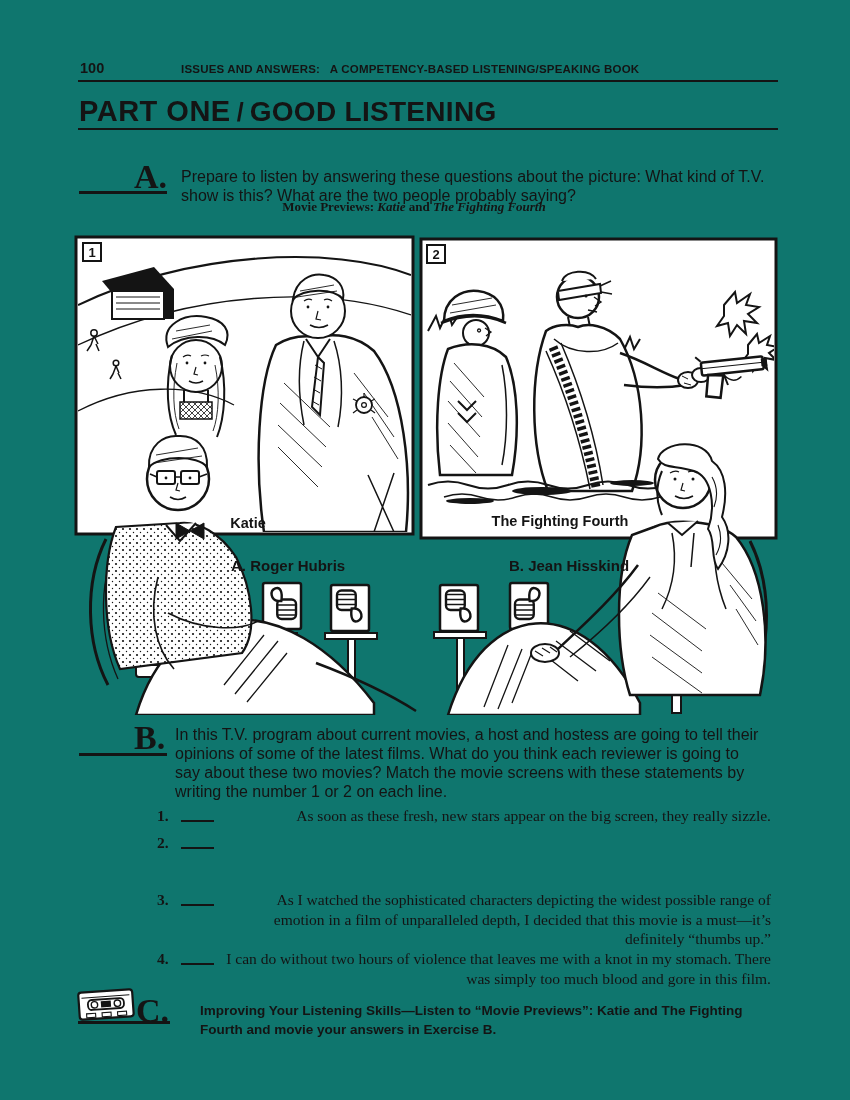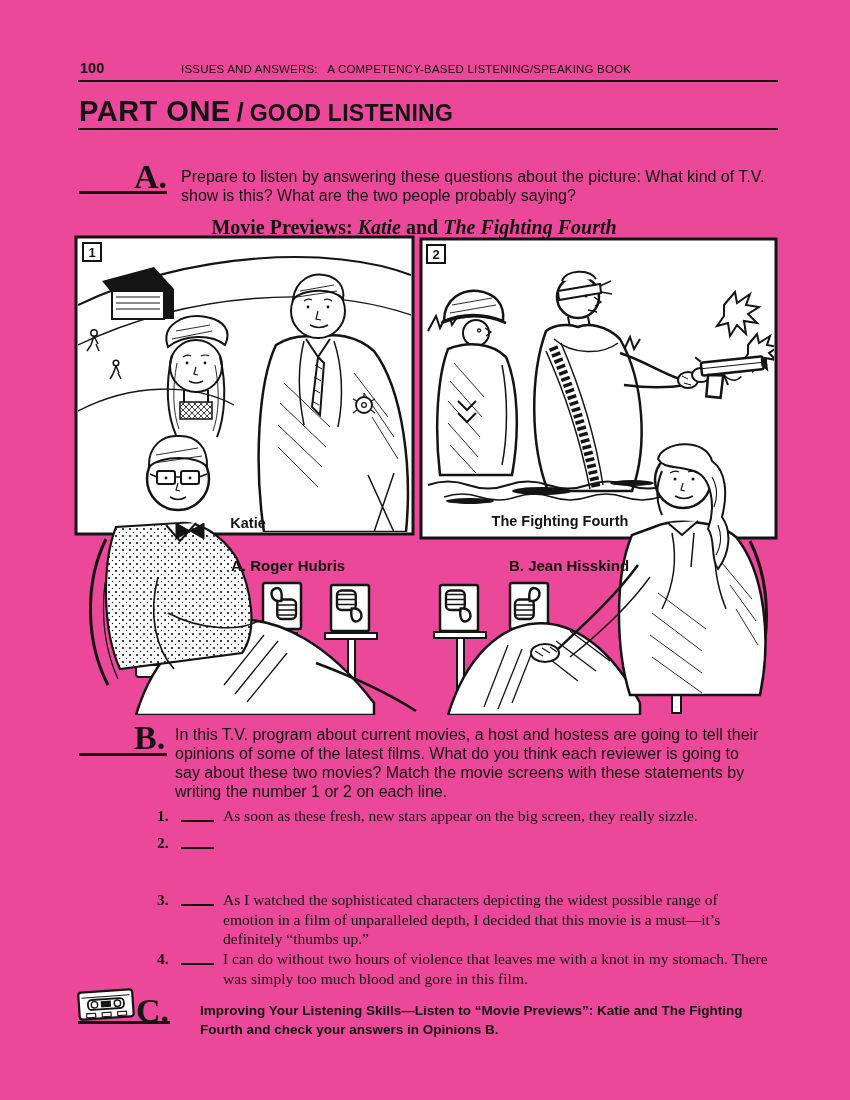--- a/index.html
+++ b/index.html
@@ -1,42 +1,42 @@
 <!DOCTYPE html>
 <html><head>
 <meta charset="utf-8">
 <style>
   html,body{margin:0;padding:0;background:#ffffff;}
-  .page{position:relative;width:850px;height:1100px;background:#ec4899;
+  .page{position:relative;width:850px;height:1100px;background:#0f766e;
         font-family:"Liberation Sans",sans-serif;color:#141414;overflow:hidden;}
   .rule{position:absolute;background:#141414;height:2px;}
   .abs{position:absolute;}
 
   .page-number{left:80px;top:60px;font-weight:bold;font-size:14.5px;}
-  .running-head{left:181px;top:63px;font-weight:normal;font-size:11.5px;letter-spacing:.2px;white-space:pre;}
+  .running-head{left:181px;top:63px;font-weight:bold;font-size:11.5px;letter-spacing:.2px;white-space:pre;}
 
   .part-title{left:79px;top:95px;white-space:nowrap;}
   .part-title .part{font-weight:bold;font-size:29px;letter-spacing:.5px;text-align:center;}
   .part-title .sep{font-weight:bold;font-size:25px;padding:0 6px;}
-  .part-title .sub{font-weight:bold;font-size:23px;letter-spacing:.3px;}
+  .part-title .sub{font-weight:bold;font-size:28px;letter-spacing:.3px;}
 
   .topic{left:82px;top:136px;font-size:14.5px;}
   .topic .dot{font-size:11px;vertical-align:2px;margin-right:9px;}
 
   .letter{font-family:"Liberation Serif","DejaVu Serif",serif;font-weight:bold;font-size:34px;line-height:1;}
   .boldtext{font-weight:normal;font-size:16px;line-height:19px;}
 
-  .a-caption{left:80px;top:216px;width:668px;text-align:center;
-             font-family:"Liberation Serif","DejaVu Serif",serif;font-weight:bold;font-size:20px;}
+  .a-caption{left:80px;top:199px;width:668px;text-align:center;
+             font-family:"Liberation Serif","DejaVu Serif",serif;font-weight:bold;font-size:13px;}
   .a-caption i{font-style:italic;}
   .item{position:absolute;left:157px;width:614px;display:flex;
         font-family:"Liberation Serif","DejaVu Serif",serif;font-size:15.5px;line-height:19.5px;}
   .item .num{font-weight:bold;width:17px;flex:none;}
   .item .blank{width:33px;height:14px;border-bottom:2px solid #141414;flex:none;margin:0 9px 0 7px;}
-  .item .txt{flex:1;}
+  .item .txt{flex:1;text-align:right;}
 
   .c-text{left:200px;top:1001px;width:566px;font-weight:bold;font-style:normal;
           font-size:13.5px;line-height:19px;}
   .c-text .it{}
 
   svg text{font-family:"Liberation Sans",sans-serif;}
 </style>
 </head>
 <body>
 
@@ -336,16 +336,16 @@
       <circle cx="41.5" cy="18" r="3.2" stroke-width="1.4"></circle>
       <rect x="25" y="14.8" width="10" height="6.4" fill="#141414" stroke="none"></rect>
       <rect x="10" y="26.5" width="9" height="4" stroke-width="1.1"></rect>
       <rect x="25.5" y="26.5" width="9" height="4" stroke-width="1.1"></rect>
       <rect x="41" y="26.5" width="9" height="4" stroke-width="1.1"></rect>
     </g>
   </svg>
   <div class="abs letter" style="left:136px;top:994px;">C.</div>
   <div class="rule" style="left:78px;top:1021px;width:92px;height:2.5px;"></div>
   <div class="abs c-text">
-    <span class="it">Improving Your Listening Skills</span><span>—Listen to “Movie Previews”: </span><span class="it">Katie</span><span> and </span><span class="it">The Fighting Fourth</span><span> and check your answers in Opinions B.</span>
+    <span class="it">Improving Your Listening Skills</span><span>—Listen to “Movie Previews”: </span><span class="it">Katie</span><span> and </span><span class="it">The Fighting Fourth</span><span> and movie your answers in Exercise B.</span>
   </div>
 
 </div>
 
 </body></html>

